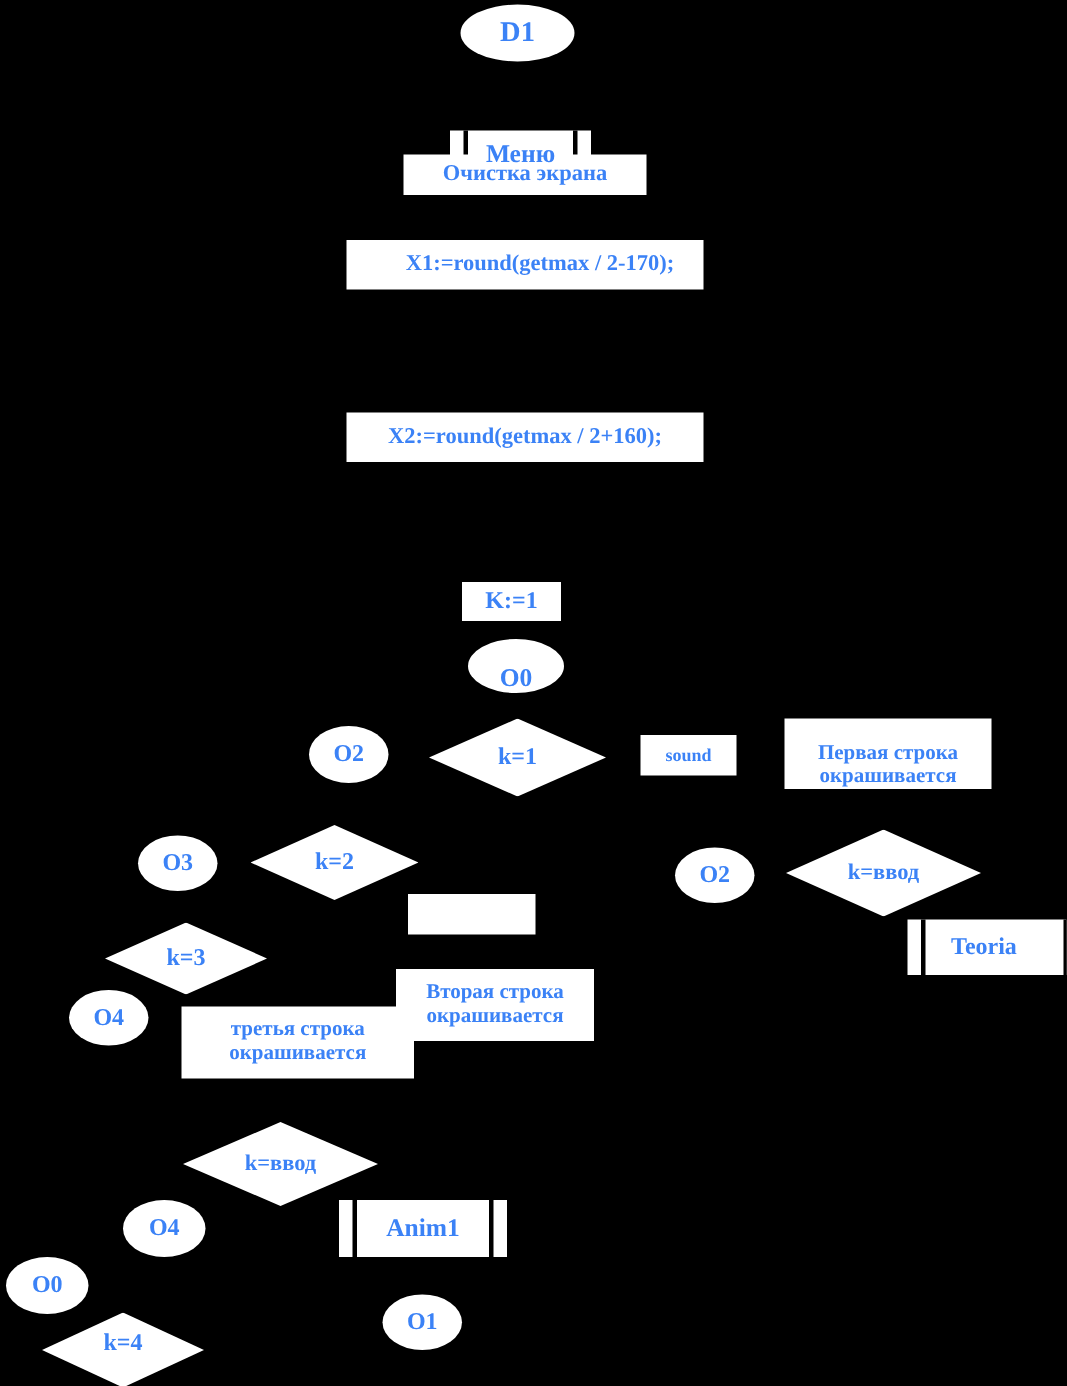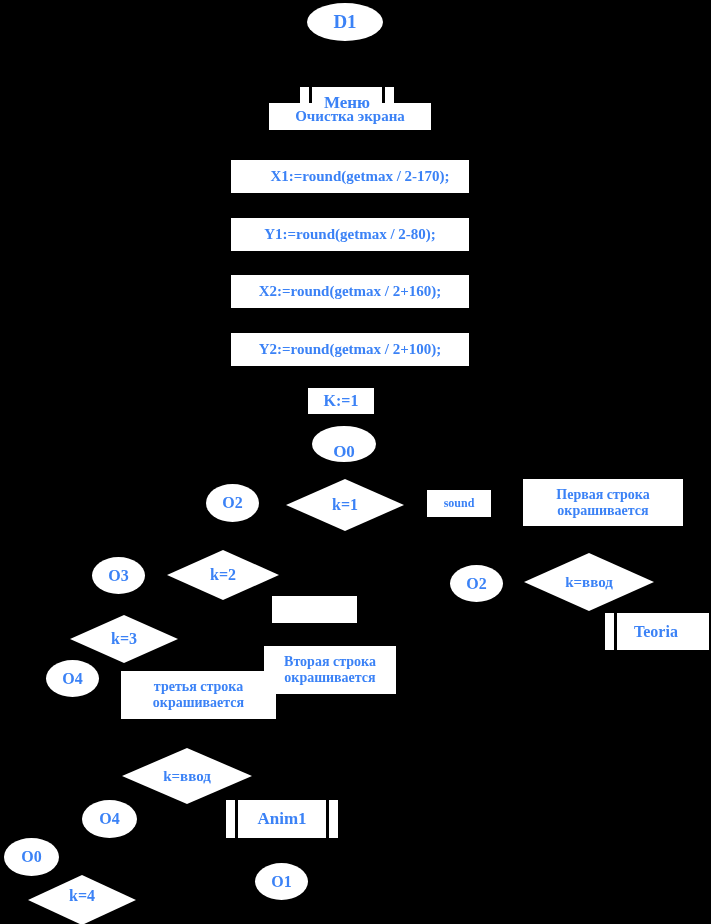--- a/index.html
+++ b/index.html
@@ -82,31 +82,25 @@
   </div>
 
   <div class="node rect" style="left:269px; top:103px; width:162px; height:27px; font-size:15px;">
     <span class="rtext">Очистка экрана</span>
   </div>
 
   <div class="node rect" style="left:231px; top:160px; width:238px; height:33px; font-size:15px;padding-left:20px;">
     <span class="rtext">X1:=round(getmax / 2-170);</span>
   </div>
 
-  <div class="node rect" style="left:231px; top:218px; width:238px; height:33px; font-size:15px;">
-    <span class="rtext">Y1:=round(getmax / 2-80);</span>
-  </div>
 
   <div class="node rect" style="left:231px; top:275px; width:238px; height:33px; font-size:15px;">
     <span class="rtext">X2:=round(getmax / 2+160);</span>
   </div>
 
-  <div class="node rect" style="left:231px; top:333px; width:238px; height:33px; font-size:15px;">
-    <span class="rtext">Y2:=round(getmax / 2+100);</span>
-  </div>
 
   <div class="node rect" style="left:308px; top:388px; width:66px; height:26px; font-size:16px;">
     <span class="rtext">K:=1</span>
   </div>
 
   <div class="node ellipse" style="left:312px; top:426px; width:64px; height:36px; font-size:17px; align-items:flex-end; padding-bottom:1px;">
     <span class="etext">O0</span>
   </div>
 
   <div class="node ellipse" style="left:206px; top:484px; width:53px; height:38px; font-size:16px;">
@@ -114,21 +108,21 @@
   </div>
 
   <div class="node diamond" style="left:286px; top:479px; width:118px; height:52px; font-size:16px;">
     <span class="dtext">k=1</span>
   </div>
 
   <div class="node rect" style="left:427px; top:490px; width:64px; height:27px; font-size:12px;">
     <span class="rtext">sound</span>
   </div>
 
-  <div class="node rect" style="left:523px; top:479px; width:160px; height:47px; font-size:14px;">
+  <div class="node rect" style="left:523px; top:479px; width:138px; height:47px; font-size:14px;align-items:flex-end;">
     <span class="rtext">Первая строка
 окрашивается</span>
   </div>
 
   <div class="node ellipse" style="left:92px; top:557px; width:53px; height:37px; font-size:16px;">
     <span class="etext">O3</span>
   </div>
 
   <div class="node diamond" style="left:167px; top:550px; width:112px; height:50px; font-size:16px;">
     <span class="dtext">k=2</span>

